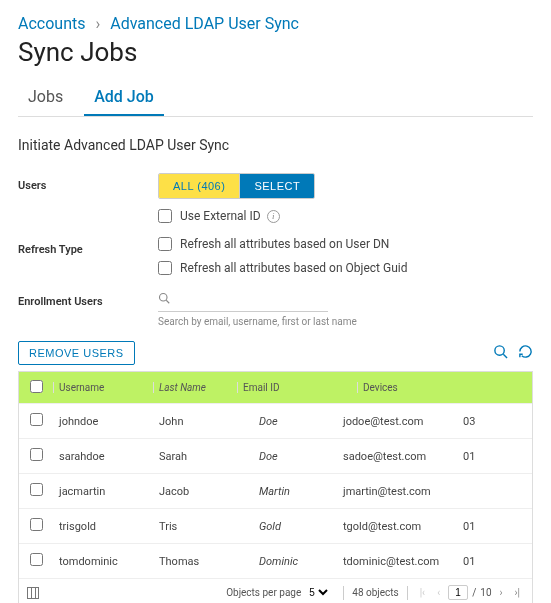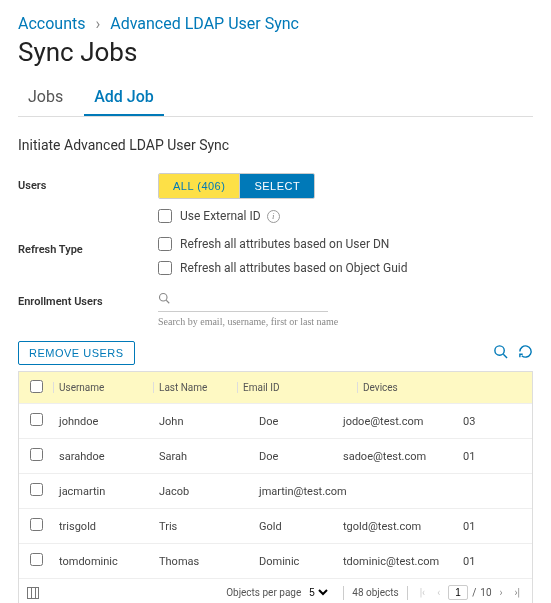--- a/index.html
+++ b/index.html
@@ -18,36 +18,36 @@
 .seg-group { display: inline-flex; border: 1px solid #ccc; border-radius: 2px; overflow: hidden; }
 .seg-btn { padding: 6px 14px; font-size: 11px; background: #fde047; color: #0079b8; border: none; cursor: pointer; letter-spacing: .5px; }
 .seg-btn.active { background: #0079b8; color: #fff; }
 .seg-btn + .seg-btn { border-left: 1px solid #ccc; }
 .chk-row { display: flex; align-items: center; margin-top: 10px; font-size: 12px; color: #444; }
 .chk-row input[type=checkbox] { margin-right: 8px; width: 14px; height: 14px; }
 .chk-row .info-icon { margin-left: 6px; color: #888; border:1px solid #999; border-radius:50%; width:13px; height:13px; display:inline-flex; align-items:center; justify-content:center; font-size:9px; font-style: italic; font-family: serif; }
 .search-wrap { position: relative; display: inline-block; border-bottom: 1px solid #ccc; width: 170px; }
 .search-wrap .icon { color: #888; font-size: 13px; margin-right: 4px; }
 .search-wrap input { border: none; outline: none; font-size: 12px; width: 140px; padding: 4px 0; }
-.hint { font-size: 10px; color: #888; margin-top: 4px; font-family: Liberation Serif, serif; }
+.hint { font-size: 10px; color: #888; margin-top: 4px; }
 .action-row { display: flex; align-items: center; margin: 14px 0 6px; }
 .btn-outline { border: 1px solid #0079b8; color: #0079b8; background: #fff; padding: 5px 10px; font-size: 11px; letter-spacing: .5px; border-radius: 2px; cursor: pointer; }
 .action-row .spacer { flex: 1; }
 .action-row .icon-btn { color: #0079b8; font-size: 15px; margin-left: 10px; cursor: pointer; }
 .table { border: 1px solid #ddd; font-size: 11px; width: 100%; }
 .thead, .trow { display: flex; align-items: center; border-bottom: 1px solid #eee; }
-.thead { background: #fef9c3; }
+.thead { background: #bef264; }
 .thead .cell { font-size: 10px; color: #555; padding: 8px 6px; position: relative; }
 .thead .cell:not(:first-child)::before { content:""; position:absolute; left:0; top:8px; bottom:8px; width:1px; background:#ddd; }
 .trow .cell { padding: 9px 6px; color: #444; }
 .trow:last-of-type { border-bottom: 1px solid #eee; }
 .col-chk { width: 34px; text-align: center; }
 .col-user { width: 100px; }
 .col-first { width: 100px; }
-.col-last { width: 84px; }
+.col-last { width: 84px; font-style: italic; }
 .col-email { width: 120px; }
 .col-dev { flex: 1; }
 .footer { display: flex; align-items: center; padding: 6px 8px; font-size: 10px; color: #555; }
 .footer .grid-icon { width: 12px; height: 12px; border: 1px solid #777; display:inline-block; position: relative; }
 .footer .grid-icon::before { content:""; position:absolute; left:3px; top:0; bottom:0; width:1px; background:#777; }
 .footer .grid-icon::after { content:""; position:absolute; left:7px; top:0; bottom:0; width:1px; background:#777; }
 .footer .spacer { flex: 1; }
 .footer .pgblock { display: flex; align-items: center; gap: 4px; }
 .footer .pgsep { width:1px; height:14px; background:#ccc; margin: 0 8px; }
 .footer select { font-size: 10px; border: none; background: transparent; }
@@ -157,20 +157,21 @@
         <div class="cell col-user">sarahdoe</div>
         <div class="cell col-first">Sarah</div>
         <div class="cell col-last">Doe</div>
         <div class="cell col-email">sadoe@test.com</div>
         <div class="cell col-dev">01</div>
       </div>
       <div class="trow">
         <div class="cell col-chk"><input type="checkbox" style=""></div>
         <div class="cell col-user">jacmartin</div>
         <div class="cell col-first">Jacob</div>
+        <div class="cell col-last">Martin</div>
         <div class="cell col-email">jmartin@test.com</div>
       </div>
       <div class="trow">
         <div class="cell col-chk"><input type="checkbox" style=""></div>
         <div class="cell col-user">trisgold</div>
         <div class="cell col-first">Tris</div>
         <div class="cell col-last">Gold</div>
         <div class="cell col-email">tgold@test.com</div>
         <div class="cell col-dev">01</div>
       </div>

